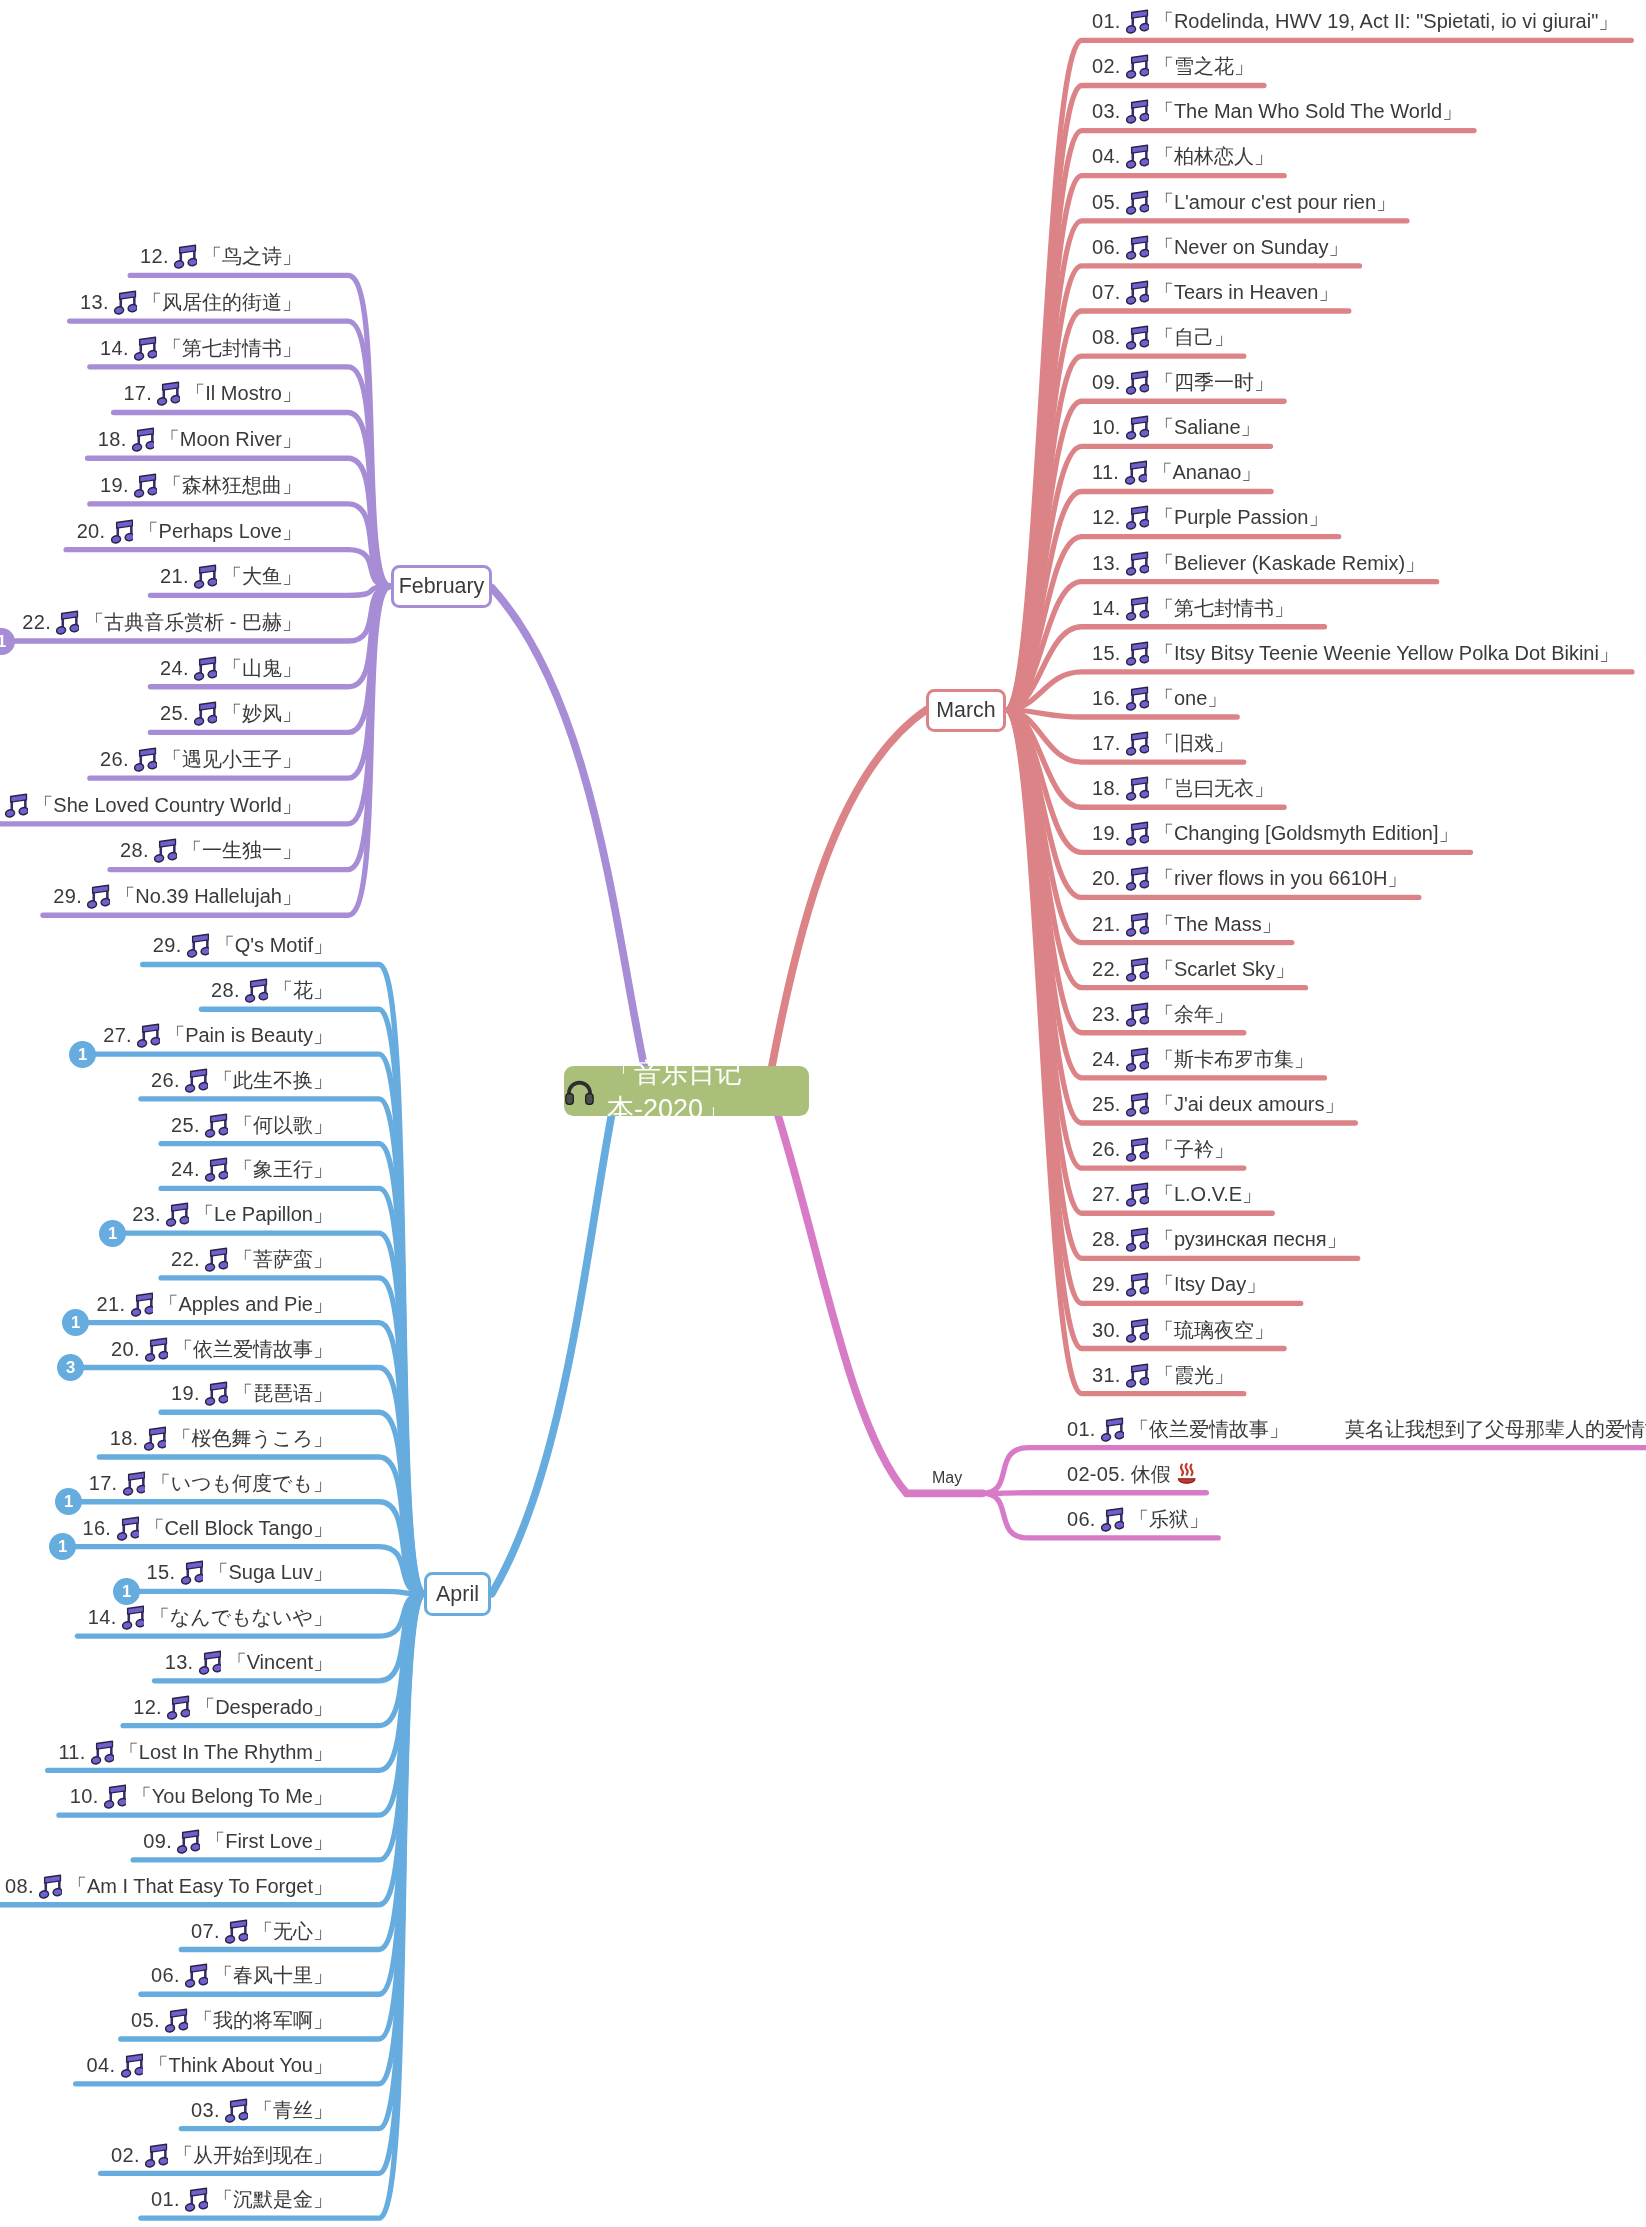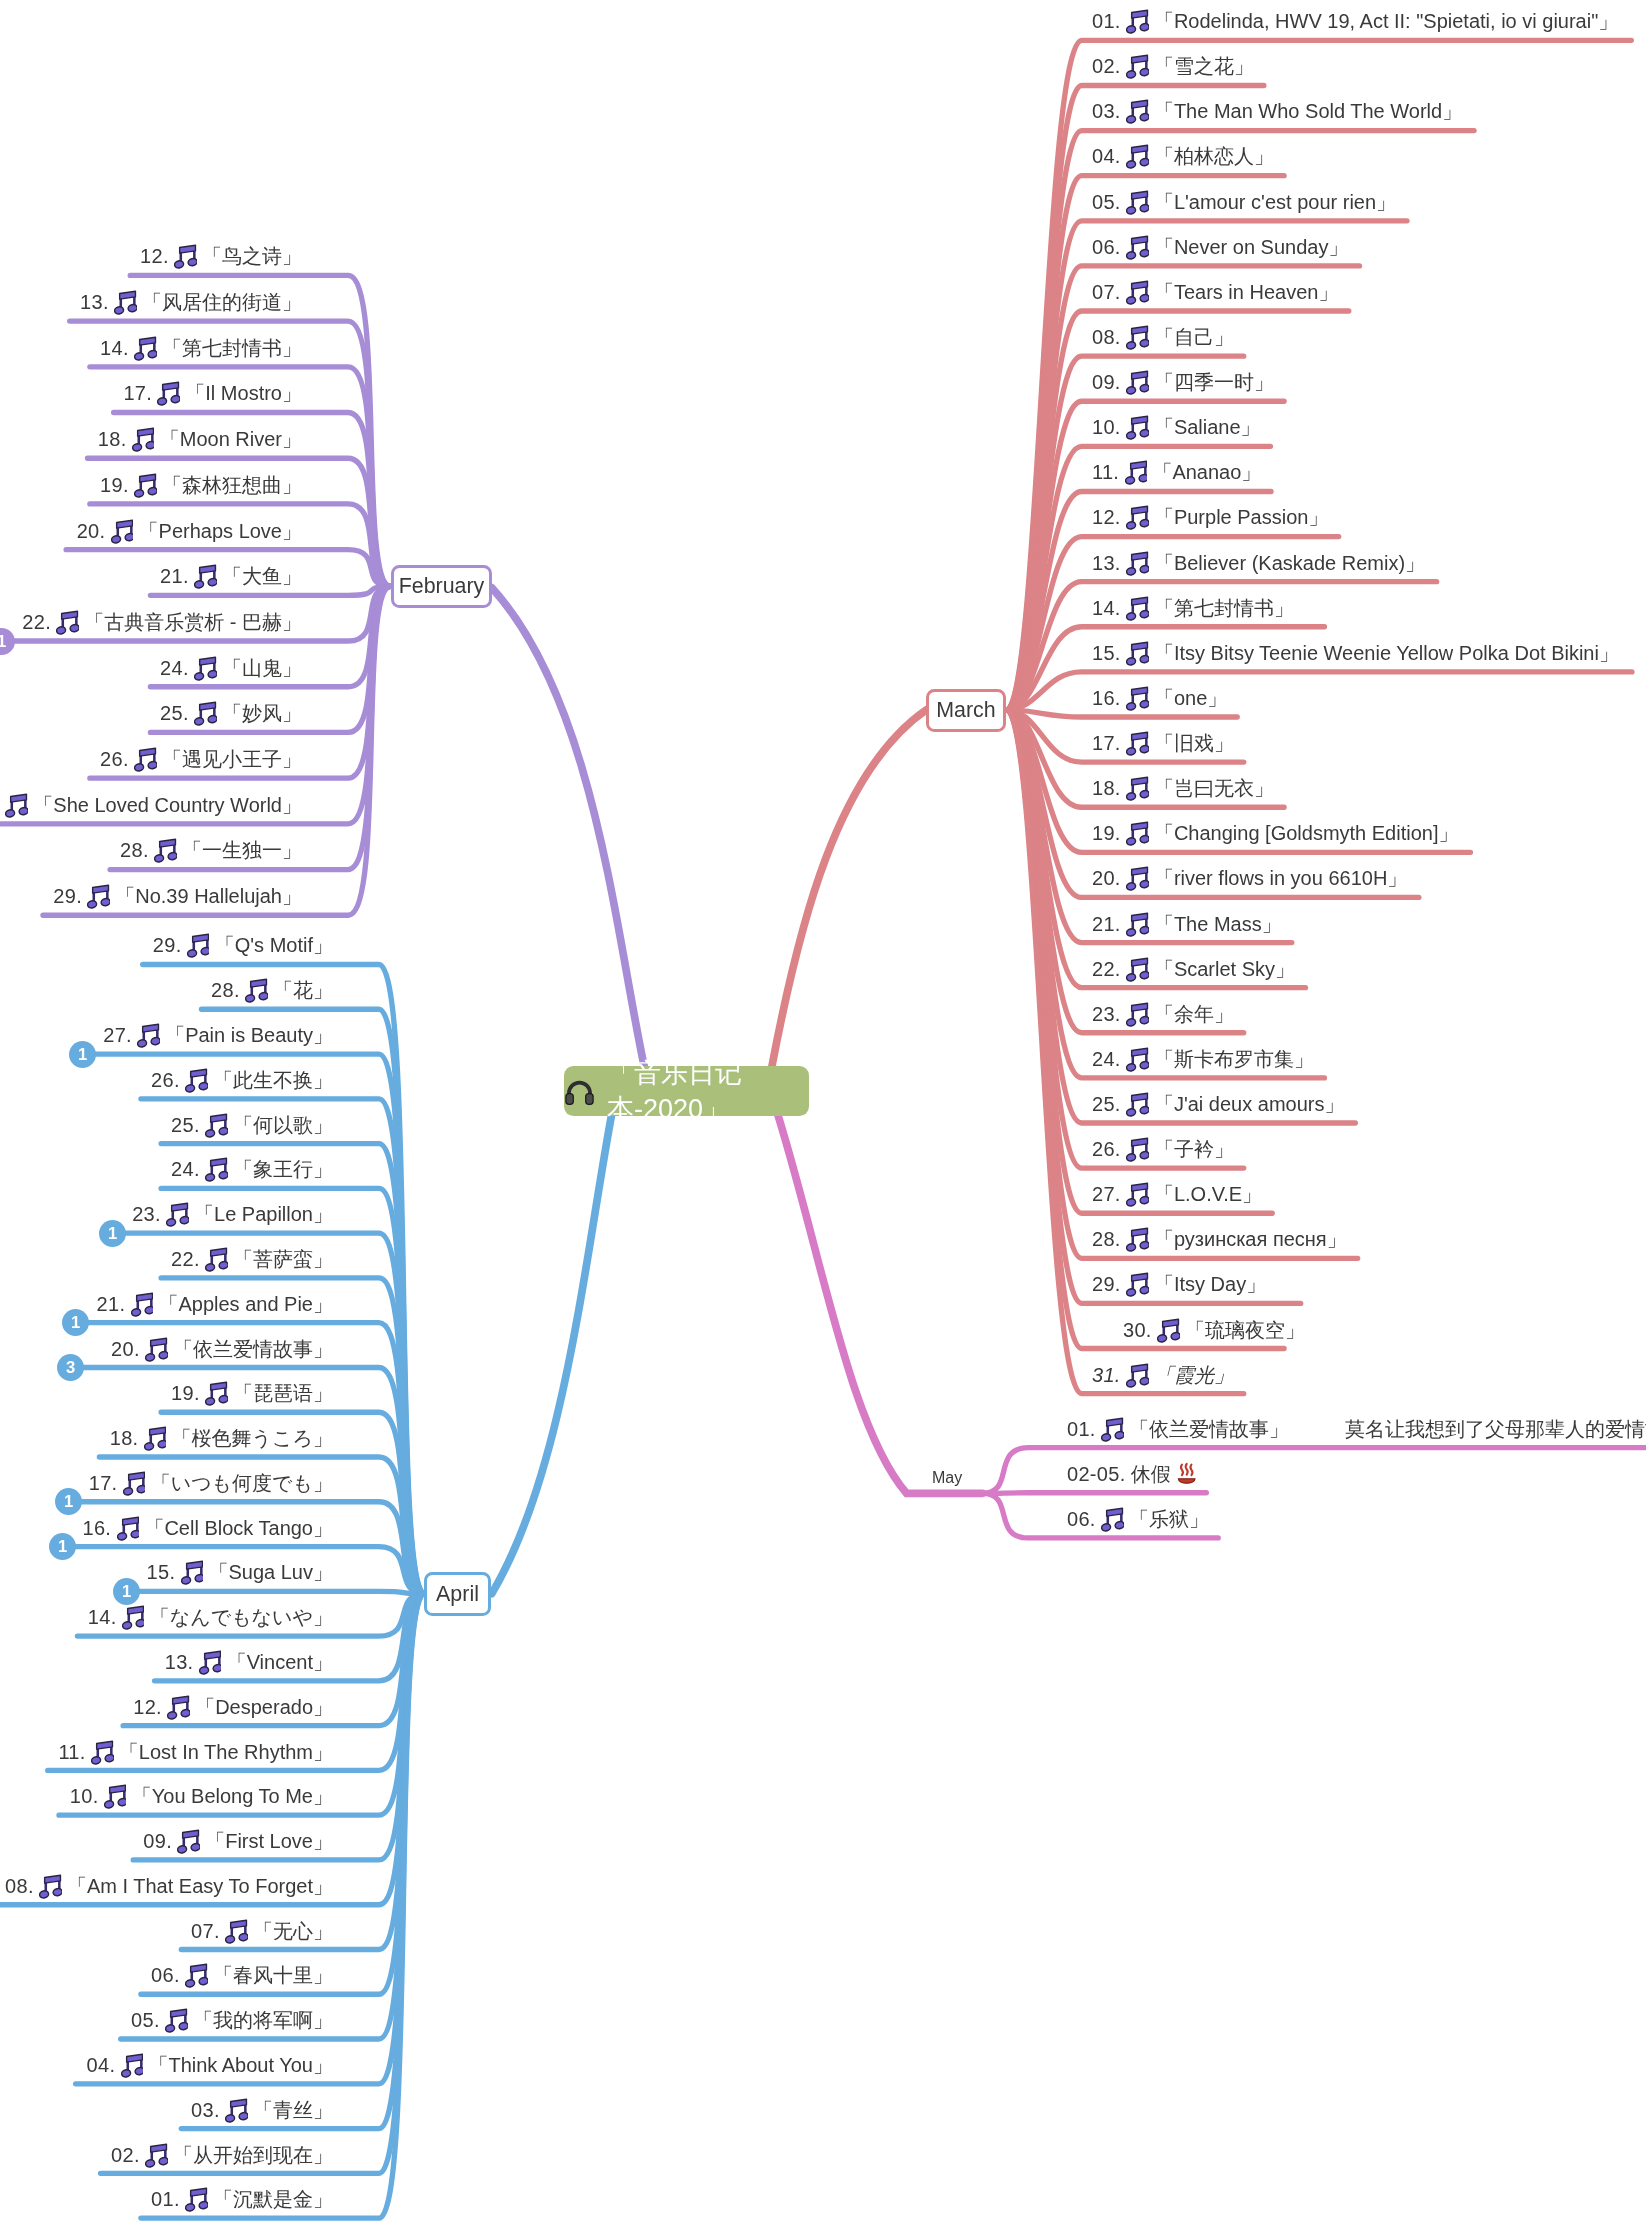--- a/index.html
+++ b/index.html
@@ -713,34 +713,34 @@
         <svg width="22.6" height="25" viewBox="0 0 40 44">
           <path d="M12 36 V10" stroke="#352c6e" stroke-width="4.5"></path>
           <path d="M36 32 V6" stroke="#352c6e" stroke-width="4.5"></path>
           <path d="M10 6 L38 2 L38 12 L10 16 Z" fill="#6F5FD0" stroke="#2A2440" stroke-width="2.5" stroke-linejoin="round"></path>
           <ellipse cx="9" cy="36" rx="8" ry="6.2" fill="#6F5FD0" stroke="#2A2440" stroke-width="2.5" transform="rotate(-14 9 36)"></ellipse>
           <ellipse cx="33" cy="32" rx="8" ry="6.2" fill="#6F5FD0" stroke="#2A2440" stroke-width="2.5" transform="rotate(-14 33 32)"></ellipse>
         </svg>
       </span>
       <span>「Itsy Day」</span>
     </div>
-    <div class="item" style="top: 1316px; left: 1092px; margin-left: 31px;">
+    <div class="item" style="top: 1316px; left: 1092px;">
       <span class="num">30.</span>
       <span class="note-icon">
         <svg width="22.6" height="25" viewBox="0 0 40 44">
           <path d="M12 36 V10" stroke="#352c6e" stroke-width="4.5"></path>
           <path d="M36 32 V6" stroke="#352c6e" stroke-width="4.5"></path>
           <path d="M10 6 L38 2 L38 12 L10 16 Z" fill="#6F5FD0" stroke="#2A2440" stroke-width="2.5" stroke-linejoin="round"></path>
           <ellipse cx="9" cy="36" rx="8" ry="6.2" fill="#6F5FD0" stroke="#2A2440" stroke-width="2.5" transform="rotate(-14 9 36)"></ellipse>
           <ellipse cx="33" cy="32" rx="8" ry="6.2" fill="#6F5FD0" stroke="#2A2440" stroke-width="2.5" transform="rotate(-14 33 32)"></ellipse>
         </svg>
       </span>
       <span>「琉璃夜空」</span>
     </div>
-    <div class="item" style="top: 1361px; left: 1092px; font-style: italic;">
+    <div class="item" style="top: 1361px; left: 1092px;">
       <span class="num">31.</span>
       <span class="note-icon">
         <svg width="22.6" height="25" viewBox="0 0 40 44">
           <path d="M12 36 V10" stroke="#352c6e" stroke-width="4.5"></path>
           <path d="M36 32 V6" stroke="#352c6e" stroke-width="4.5"></path>
           <path d="M10 6 L38 2 L38 12 L10 16 Z" fill="#6F5FD0" stroke="#2A2440" stroke-width="2.5" stroke-linejoin="round"></path>
           <ellipse cx="9" cy="36" rx="8" ry="6.2" fill="#6F5FD0" stroke="#2A2440" stroke-width="2.5" transform="rotate(-14 9 36)"></ellipse>
           <ellipse cx="33" cy="32" rx="8" ry="6.2" fill="#6F5FD0" stroke="#2A2440" stroke-width="2.5" transform="rotate(-14 33 32)"></ellipse>
         </svg>
       </span>

